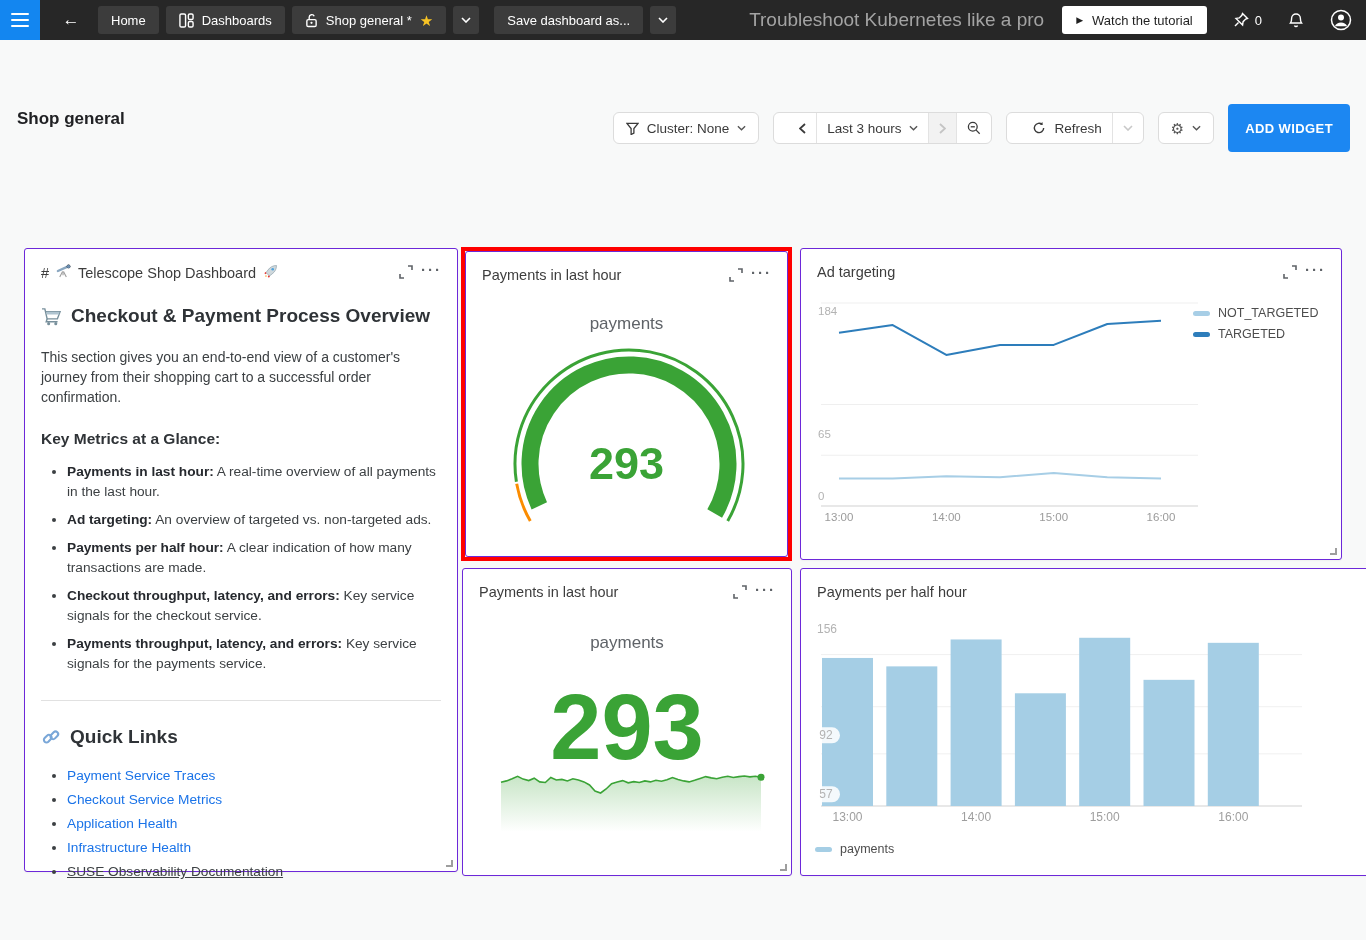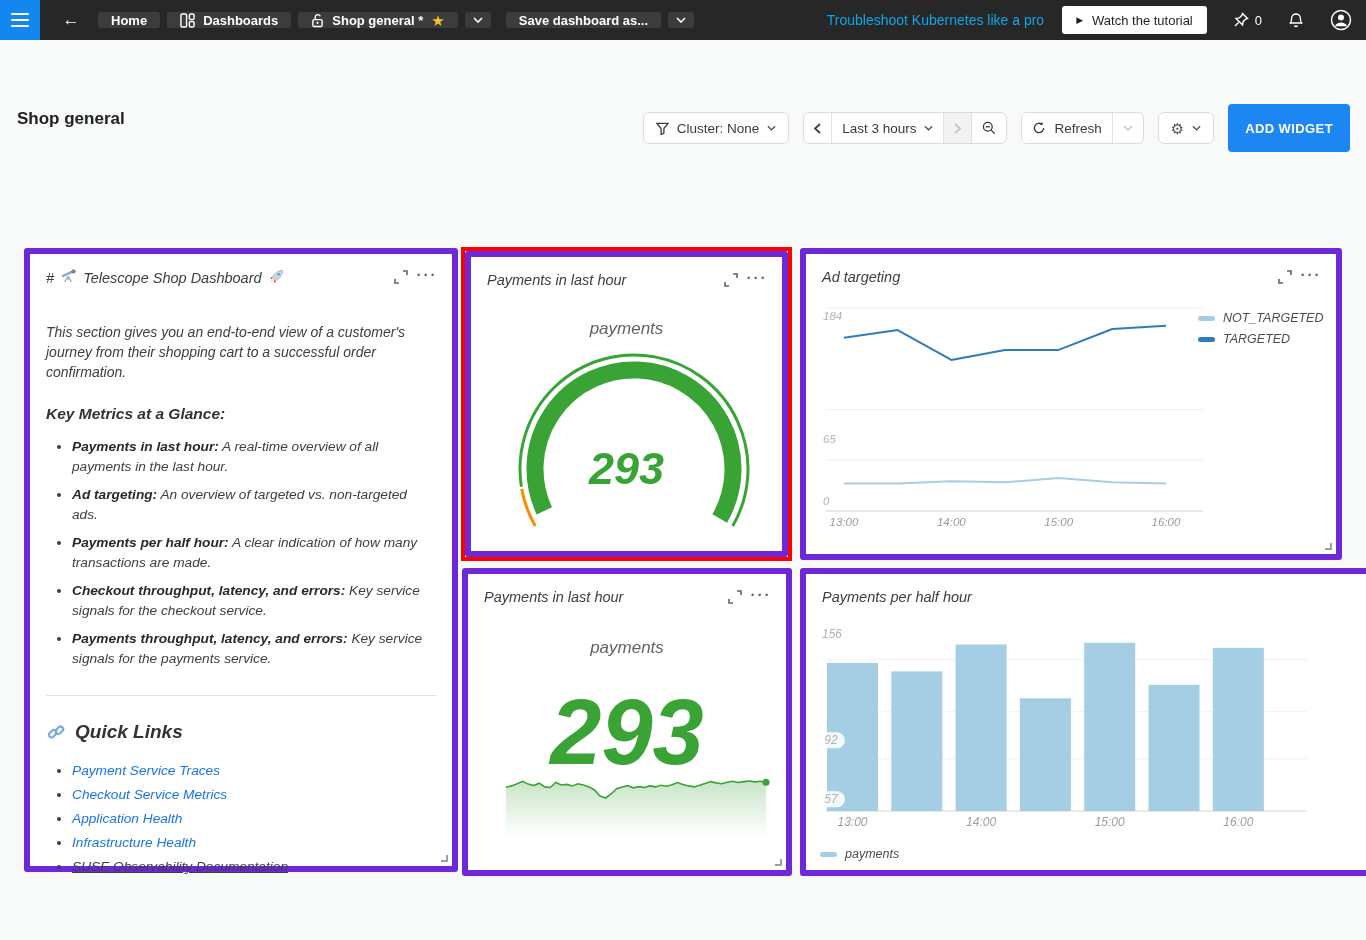--- a/index.html
+++ b/index.html
@@ -5,45 +5,45 @@
   * { margin:0; padding:0; box-sizing:border-box; }
   html,body { width:1366px; height:940px; overflow:hidden; }
   body { font-family:"Liberation Sans","DejaVu Sans",sans-serif; background:#f8f9f9; color:#3c4043; }
 
   
   .navbar { position:relative; height:40px; background:#272727; display:flex; align-items:center; }
   .menu-btn { width:40px; height:40px; background:#1386f0; display:flex; flex-direction:column; justify-content:center; align-items:center; gap:4px; cursor:pointer; flex:none; }
   .menu-btn i { display:block; width:18px; height:2px; background:#fff; border-radius:1px; }
   .back-btn { width:34px; height:28px; margin-left:14px; display:flex; align-items:center; justify-content:center; color:#fff; font-size:17px; cursor:pointer; flex:none; }
   .tabs { display:flex; align-items:center; gap:7px; margin-left:10px; }
-  .tab { height:16px; background:#3c3c3c; border-radius:3px; color:#fff; font-size:13px; display:flex; align-items:center; gap:8px; padding:0 13px; cursor:pointer; white-space:nowrap;font-weight:bold; }
+  .tab { height:28px; background:#3c3c3c; border-radius:3px; color:#fff; font-size:13px; display:flex; align-items:center; gap:8px; padding:0 13px; cursor:pointer; white-space:nowrap; }
   .tab.sm { padding:0 8px; }
   .tab .star { color:#f7c325; font-size:15px; line-height:1; }
   .gap { width:15px; flex:none; }
   .spacer { flex:1; }
-  .promo { color:#0ea5e9; font-size:14px; margin-right:18px; }
+  .promo { color:#a3a3a3; font-size:19px; margin-right:18px; }
   .tutorial-btn { height:28px; background:#fff; border:none; border-radius:3px; font-size:13px; color:#1f1f1f; display:flex; align-items:center; gap:9px; padding:0 14px; cursor:pointer; font-family:inherit; }
   .tutorial-btn .play { font-size:9px; }
   .nav-ico { display:flex; align-items:center; gap:6px; color:#fff; font-size:13px; margin-left:26px; cursor:pointer; }
   .avatar { margin:0 14px 0 26px; cursor:pointer; display:flex; }
 
   
   .page-head { position:relative; height:80px; }
   .page-title { position:absolute; left:17px; top:69px; font-size:17px; font-weight:bold; color:#202124; }
   .toolbar { position:absolute; right:16px; top:64px; display:flex; align-items:center; gap:14px; }
-  .tb-btn, .tb-group { height:32px; background:#fff; border:1px solid #dcdcdc; border-radius:6px; display:flex; align-items:center; font-size:13.5px; color:#3a3a3a; }
+  .tb-btn, .tb-group { height:32px; background:#fff; border:1px solid #dcdcdc; border-radius:6px; display:flex; align-items:center; font-size:13.5px; color:#3a3a3a;padding-left:15px; }
   .tb-btn { padding:0 12px; gap:8px; cursor:pointer; }
   .tb-group .seg { height:100%; display:flex; align-items:center; padding:0 10px; gap:8px; cursor:pointer; border-left:1px solid #e3e3e3; }
   .tb-group .seg:first-child { border-left:none; }
   .tb-group .seg.disabled { background:#f2f2f2; color:#c4c4c4; }
   .add-widget { height:48px; background:#1c87f2; color:#fff; border:none; border-radius:4px; font-size:13px; font-weight:bold; letter-spacing:.4px; padding:0 17px; cursor:pointer; font-family:inherit; }
 
   
   .canvas { position:relative; }
-  .widget { position:absolute; background:#fff; border:6px solid #6d28d9; border-radius:3px; box-shadow:0 1px 2px rgba(0,0,0,.04);font-style:italic; }
+  .widget { position:absolute; background:#fff; border:1px solid #6d28d9; border-radius:3px; box-shadow:0 1px 2px rgba(0,0,0,.04); }
   .w1 { left:24px;  top:128px; width:434px; height:624px; }
   .w2 { left:465px; top:131px; width:323px; height:306px; }
   .w3 { left:800px; top:128px; width:542px; height:312px; }
   .w4 { left:462px; top:448px; width:330px; height:308px; }
   .w5 { left:800px; top:448px; width:650px; height:308px; }
   .hl-box { position:absolute; left:461px; top:127px; width:331px; height:314px; border:4px solid #ff0000; pointer-events:none; z-index:40; }
   .w-title { position:absolute; left:16px; top:15px; font-size:14.5px; font-weight:500; color:#3d3d3d; }
   .w-expand { position:absolute; right:44px; top:16px; cursor:pointer; }
   .w-menu { position:absolute; right:15px; top:16px; cursor:pointer; letter-spacing:2px; color:#5f6368; font-size:15px; font-weight:bold; line-height:10px; }
   .rz { position:absolute; right:4px; bottom:4px; width:7px; height:7px; border-right:2px solid #9e9e9e; border-bottom:2px solid #9e9e9e; cursor:nwse-resize; }
@@ -261,20 +261,34 @@
     <div class="w-expand">
       <svg width="14" height="14" viewBox="0 0 14 14">
           <g fill="none" stroke="#5f6368" stroke-width="1.6">
             <path d="M9 1h4v4"></path>
             <path d="M5 13H1V9"></path>
           </g>
         </svg>
     </div>
     <div class="w-menu">···</div>
     <div class="md">
+      <h2>
+        <span class="ico">
+          <svg width="21" height="19" viewBox="0 0 22 20">
+              <g fill="none" stroke="#78909c" stroke-width="1.5">
+                <path d="M1 2h3l2.4 10.5h10.8L20 5H5"></path>
+                <path d="M6.4 12.5l-1 3h12"></path>
+              </g>
+              <circle cx="8" cy="17.5" r="1.6" fill="#78909c"></circle>
+              <circle cx="15.5" cy="17.5" r="1.6" fill="#78909c"></circle>
+              <path d="M5.5 5h14l-.8 3H6.2z" fill="#b0c4d0"></path>
+            </svg>
+        </span>
+        <span>Checkout &amp; Payment Process Overview</span>
+      </h2>
       <p class="intro">This section gives you an end-to-end view of a customer's journey from their shopping cart to a successful order confirmation.</p>
       <h3>Key Metrics at a Glance:</h3>
       <ul class="metrics">
           <li><b>Payments in last hour:</b> A real-time overview of all payments in the last hour.</li>
           <li><b>Ad targeting:</b> An overview of targeted vs. non-targeted ads.</li>
           <li><b>Payments per half hour:</b> A clear indication of how many transactions are made.</li>
           <li><b>Checkout throughput, latency, and errors:</b> Key service signals for the checkout service.</li>
           <li><b>Payments throughput, latency, and errors:</b> Key service signals for the payments service.</li>
         </ul>
       <hr>

